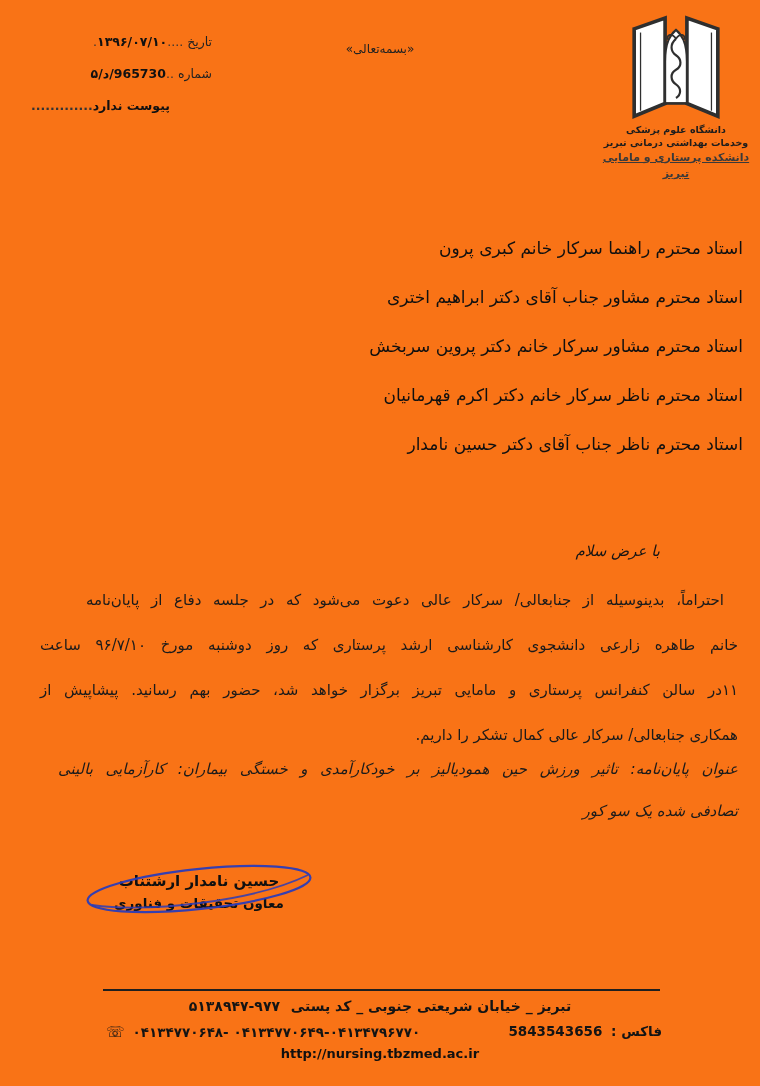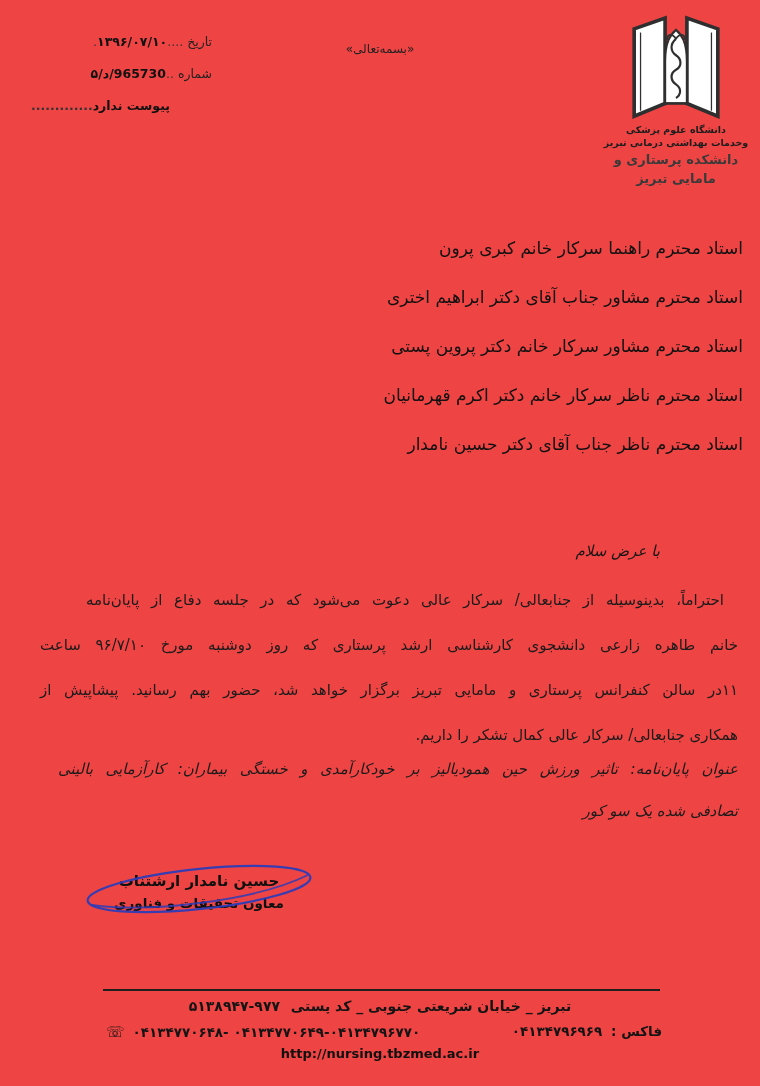--- a/index.html
+++ b/index.html
@@ -1,35 +1,35 @@
 <!DOCTYPE html>
 <html lang="fa"><head>
 <meta charset="utf-8">
 <style>
   html,body{margin:0;padding:0;background:#ffffff;}
   .page{
-    position:relative;width:760px;height:1086px;background:#ef4444;overflow:hidden;
+    position:relative;width:760px;height:1086px;background:#f97316;overflow:hidden;
     font-family:"DejaVu Sans",sans-serif;direction:rtl;color:#1f1f1f;
   }
   
   .meta-block{position:absolute;top:30px;left:12px;width:200px;direction:rtl;text-align:right;font-size:12.5px;line-height:23px;}
   .meta-row{margin-bottom:9px;white-space:nowrap;}
   .meta-label{font-weight:normal;color:#222;}
   .meta-dots{color:#333;letter-spacing:1px;}
   .meta-val{font-weight:bold;color:#111;}
   .meta-row.attach{margin-right:42px;font-weight:bold;}
   bdo{unicode-bidi:bidi-override;}
   
   .besmellah{position:absolute;top:42px;left:0;right:0;text-align:center;font-size:12px;color:#222;}
   
   .logo{position:absolute;top:12px;right:4px;width:160px;text-align:center;}
   .logo svg{display:block;margin:0 auto;}
   .logo-t1{font-size:9.5px;font-weight:bold;line-height:1.35;color:#1d1d1d;}
   .logo-t2{font-size:9.5px;font-weight:bold;line-height:1.35;color:#1d1d1d;}
-  .logo-t3{font-size:13px;font-weight:bold;line-height:1.5;color:#3a3a3a;}
+  .logo-t3{font-size:11px;font-weight:bold;line-height:1.5;color:#3a3a3a;text-decoration:underline;}
   
   .recipients{position:absolute;top:236px;right:17px;left:60px;text-align:right;}
   .recipient{font-size:17px;font-weight:normal;line-height:24px;margin-bottom:25px;color:#101010;}
   
   .salutation{position:absolute;top:542px;right:100px;font-size:15px;font-style:italic;font-weight:500;color:#151515;}
   
   .body-par{position:absolute;top:578px;right:22px;left:40px;font-size:15px;color:#1b1b1b;}
   .bline{line-height:45px;white-space:nowrap;}
   .bline.just{text-align:justify;text-align-last:justify;white-space:normal;}
   .bline.first{text-indent:14px;padding-left:46px;}
@@ -85,21 +85,21 @@
       <path d="M54 98 L78 98" stroke="#2f2f2f" stroke-width="2.4"></path>
     </svg>
     <div class="logo-t1">دانشگاه علوم پزشکی</div>
     <div class="logo-t2">وخدمات بهداشتی درمانی تبریز</div>
     <div class="logo-t3">دانشکده پرستاری و مامایی تبریز</div>
   </div>
 
   <div class="recipients">
     <div class="recipient">استاد محترم راهنما  سرکار خانم کبری پرون</div>
     <div class="recipient">استاد محترم مشاور جناب آقای دکتر ابراهیم اختری</div>
-    <div class="recipient">استاد محترم مشاور سرکار خانم دکتر پروین پستی</div>
+    <div class="recipient">استاد محترم مشاور سرکار خانم دکتر پروین سربخش</div>
     <div class="recipient">استاد محترم ناظر سرکار خانم  دکتر اکرم قهرمانیان</div>
     <div class="recipient">استاد محترم ناظر  جناب آقای دکتر حسین نامدار</div>
   </div>
 
   <div class="salutation">با عرض سلام</div>
 
   <div class="body-par">
     <div class="bline just first">احتراماً، بدینوسیله از جنابعالی/ سرکار عالی دعوت می‌شود که در جلسه دفاع از پایان‌نامه</div>
     <div class="bline just">خانم طاهره زارعی دانشجوی کارشناسی ارشد پرستاری که روز دوشنبه مورخ ۹۶/۷/۱۰ ساعت</div>
     <div class="bline just">۱۱در سالن کنفرانس پرستاری و مامایی تبریز برگزار خواهد شد، حضور بهم رسانید. پیشاپیش از</div>
@@ -121,21 +121,21 @@
   </div>
 
   <div class="footer-rule"></div>
   <div class="f1">
     <span>تبریز _ خیابان شریعتی جنوبی _ کد پستی</span>
     <bdo dir="ltr">۵۱۳۸۹۴۷-۹۷۷</bdo>
   </div>
   <div class="f2">
     <span class="fax-group">
       <span>فاکس :</span>
-      <bdo dir="ltr">۰۴۱۳۴۷۹۶۹۶۹</bdo>
+      <bdo dir="ltr">5843543656</bdo>
     </span>
     <span class="phones-group">
       <bdo dir="ltr">۰۴۱۳۴۷۷۰۶۴۸- ۰۴۱۳۴۷۷۰۶۴۹-۰۴۱۳۴۷۹۶۷۷۰</bdo>
       <span class="phone-icon">☏</span>
     </span>
   </div>
   <div class="f3">http://nursing.tbzmed.ac.ir</div>
 
 </div>
 

